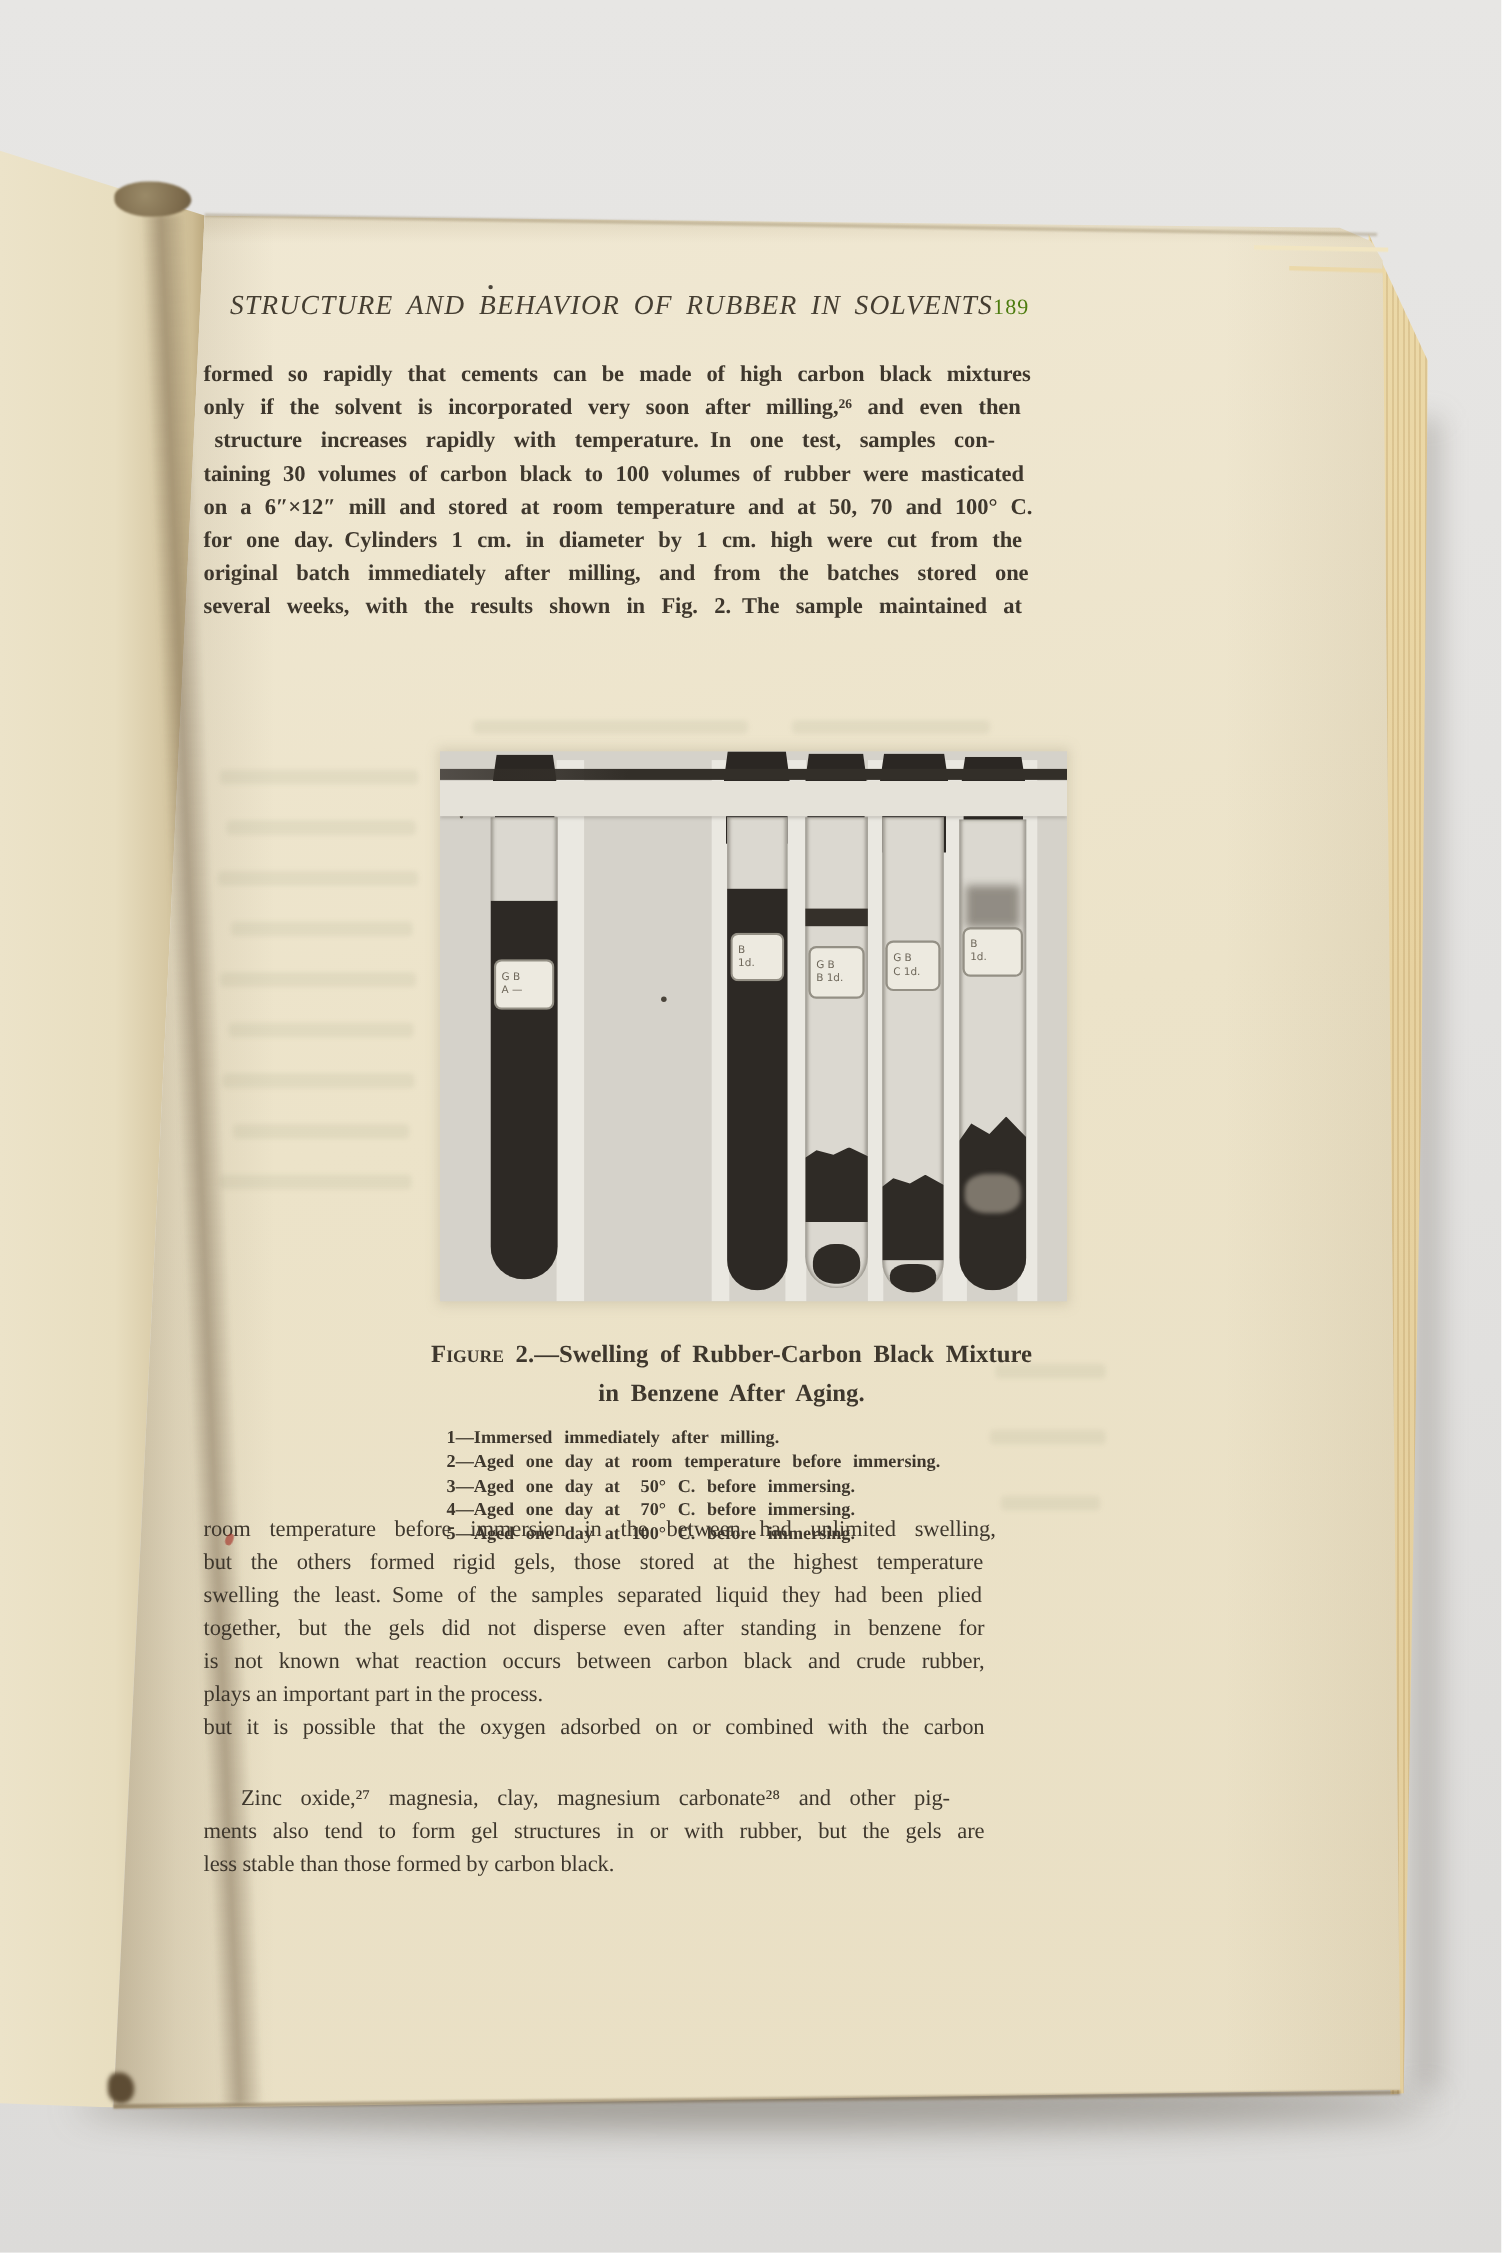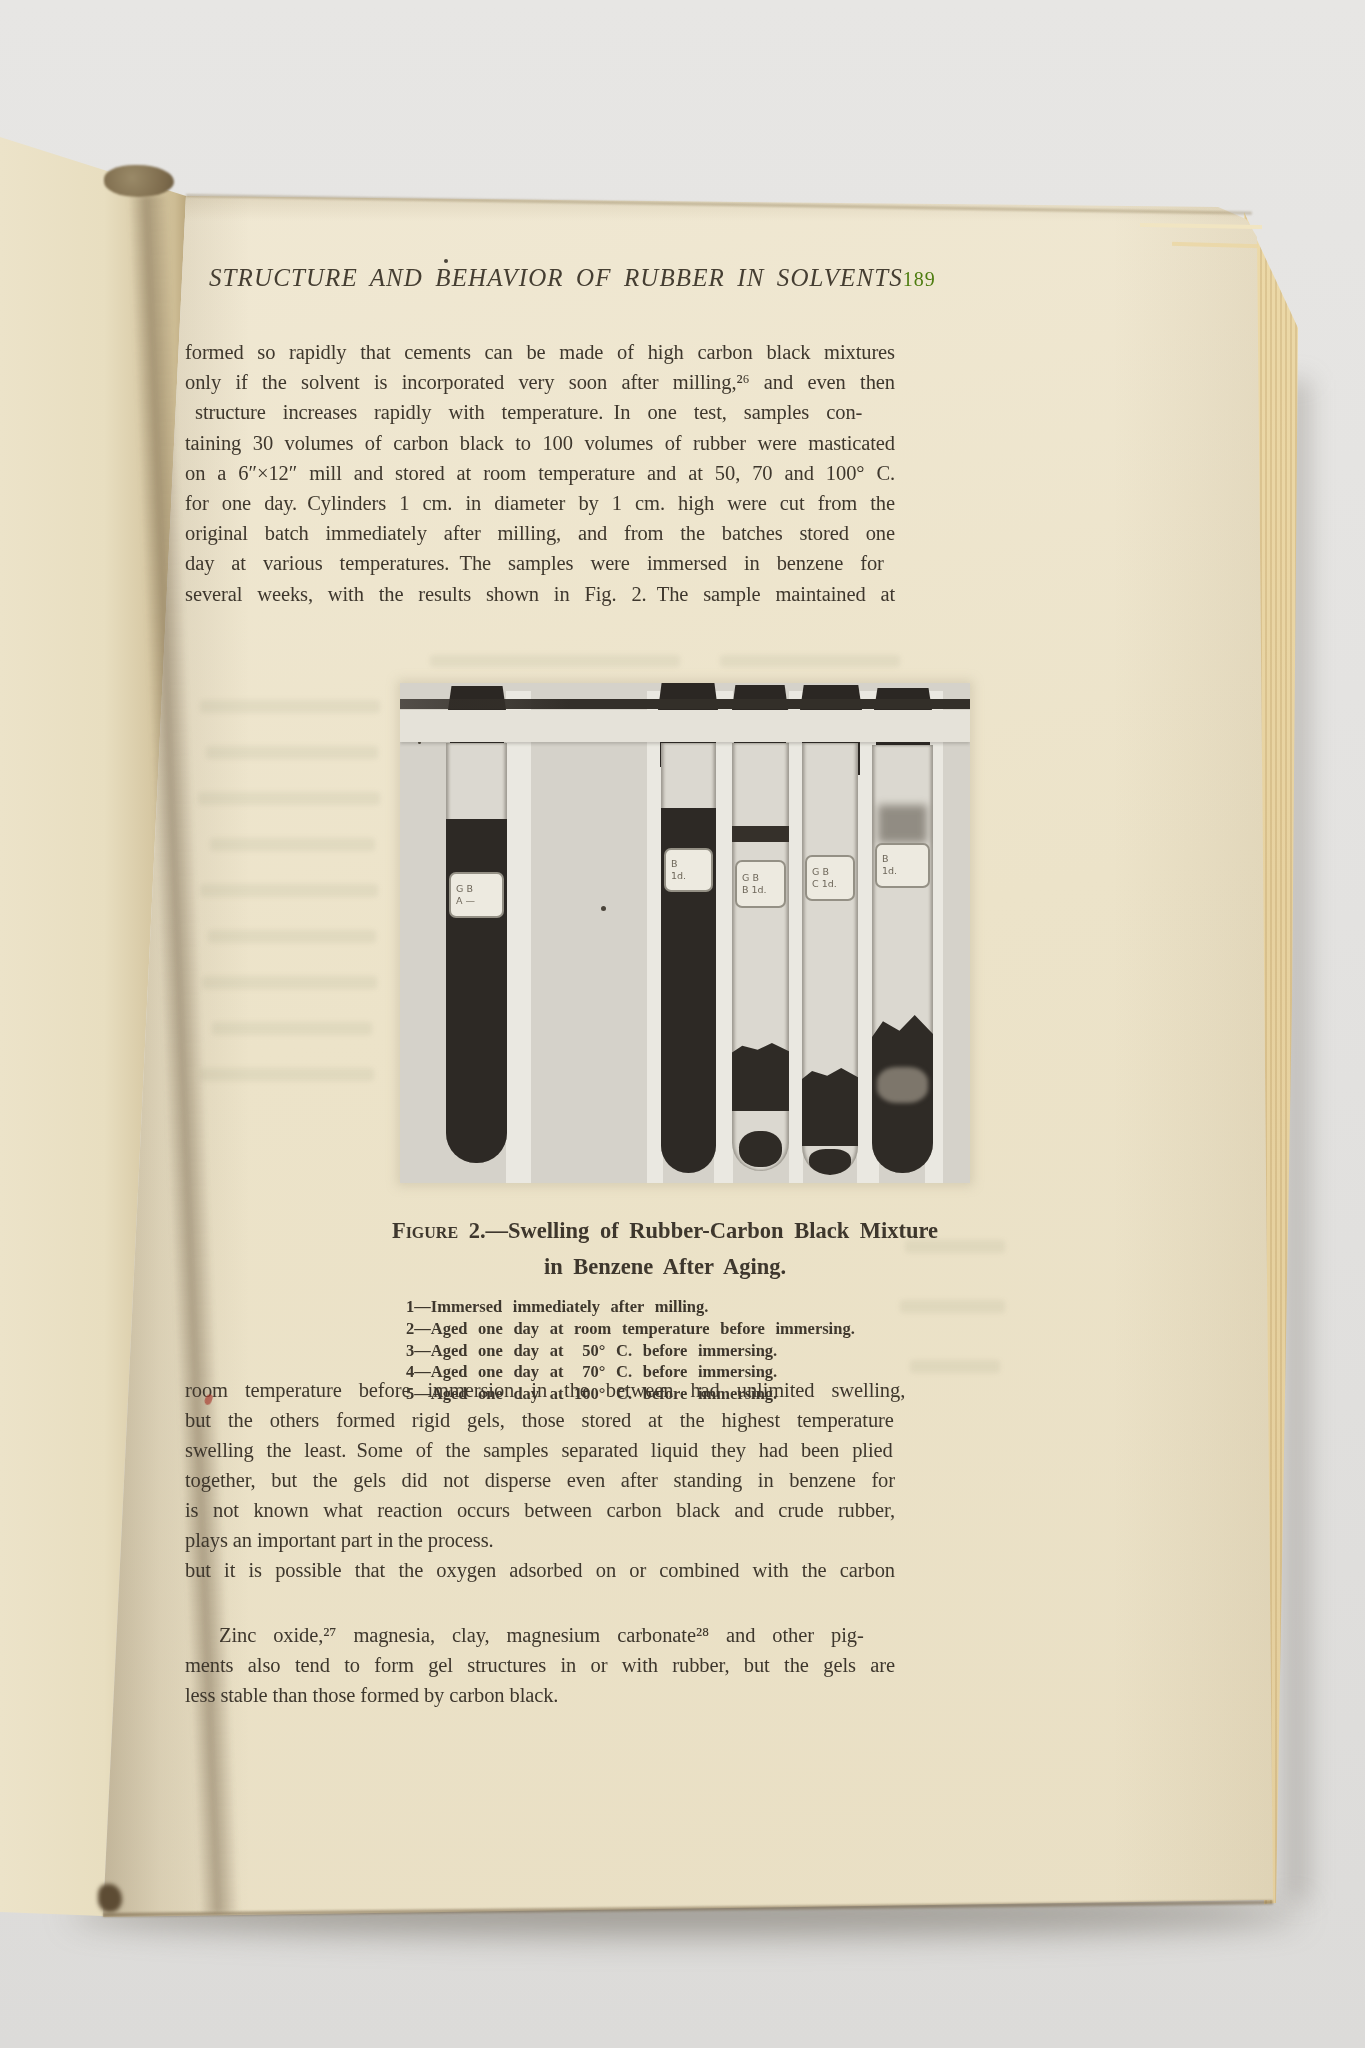--- a/index.html
+++ b/index.html
@@ -50,21 +50,21 @@
     border-radius:40% 60% 50% 50%;filter:blur(2px);}
 
   
   .ink{color:#3e372d;}
   #page-header{left:185px;top:264px;width:710px;display:flex;justify-content:space-between;
     align-items:baseline;padding:0 14px 0 24px;box-sizing:border-box;white-space:nowrap;}
   #header-title{font-style:italic;font-size:25px;letter-spacing:1.1px;word-spacing:5px;color:#453e32;}
   #header-page-number{font-size:20px;letter-spacing:1px;color:#4d7c0f;}
 
   .para{left:185px;width:710px;font-size:20.5px;letter-spacing:-0.1px;}
-  #para1{top:337px;--lh:30.2px;}
+  #para1{top:325px;font-weight:bold;--lh:30.2px;}
   #para2{top:1375px;--lh:30px;}
   #para3{top:1620px;--lh:30px;}
   .bline{height:var(--lh);line-height:var(--lh);white-space:nowrap;}
   .bline.indent{padding-left:34px;}
 
   
   #figure-caption{left:335px;top:1213px;width:660px;text-align:center;font-size:22.5px;
     font-weight:600;line-height:36px;word-spacing:5px;white-space:nowrap;color:#3e372d;}
   .smallcaps{font-variant:small-caps;}
   #figure-legend{left:406px;top:1296px;font-size:16.5px;font-weight:600;word-spacing:6.5px;
@@ -148,21 +148,20 @@
 </div>
 
 <div class="abs para ink" id="para1">
     <div class="bline"><span class="lt" style="word-spacing: 8.72266px;">formed so rapidly that cements can be made of high carbon black mixtures</span></div>
     <div class="bline"><span class="lt" style="word-spacing: 9.30469px;">only if the solvent is incorporated very soon after milling,²⁶ and even then</span></div>
     <div class="bline"><span class="lt" style="word-spacing: 12px; margin-left: 10px;">structure increases rapidly with temperature. In one test, samples con-</span></div>
     <div class="bline"><span class="lt" style="word-spacing: 6.46875px;">taining 30 volumes of carbon black to 100 volumes of rubber were masticated</span></div>
     <div class="bline"><span class="lt" style="word-spacing: 6.99271px;">on a 6″×12″ mill and stored at room temperature and at 50, 70 and 100° C.</span></div>
     <div class="bline"><span class="lt" style="word-spacing: 8.09821px;">for one day. Cylinders 1 cm. in diameter by 1 cm. high were cut from the</span></div>
     <div class="bline"><span class="lt" style="word-spacing: 11.7859px;">original batch immediately after milling, and from the batches stored one</span></div>
-    <div class="bline"><span class="lt" style="word-spacing: 12px;">day at various temperatures. The samples were immersed in benzene for</span></div>
     <div class="bline"><span class="lt" style="word-spacing: 9.82955px;">several weeks, with the results shown in Fig. 2. The sample maintained at</span></div>
   </div>
 <div class="abs para ink" id="para2">
     <div class="bline"><span class="lt" style="word-spacing: 12px;">room temperature before immersion in the between had unlimited swelling,</span></div>
     <div class="bline"><span class="lt" style="word-spacing: 12px;">but the others formed rigid gels, those stored at the highest temperature</span></div>
     <div class="bline"><span class="lt" style="word-spacing: 7.88636px;">swelling the least. Some of the samples separated liquid they had been plied</span></div>
     <div class="bline"><span class="lt" style="word-spacing: 10.6576px;">together, but the gels did not disperse even after standing in benzene for</span></div>
     <div class="bline"><span class="lt" style="word-spacing: 9.49006px;">is not known what reaction occurs between carbon black and crude rubber,</span></div>
     <div class="bline"><span class="lt">plays an important part in the process.</span></div>
     <div class="bline"><span class="lt" style="word-spacing: 8.19231px;">but it is possible that the oxygen adsorbed on or combined with the carbon</span></div>

